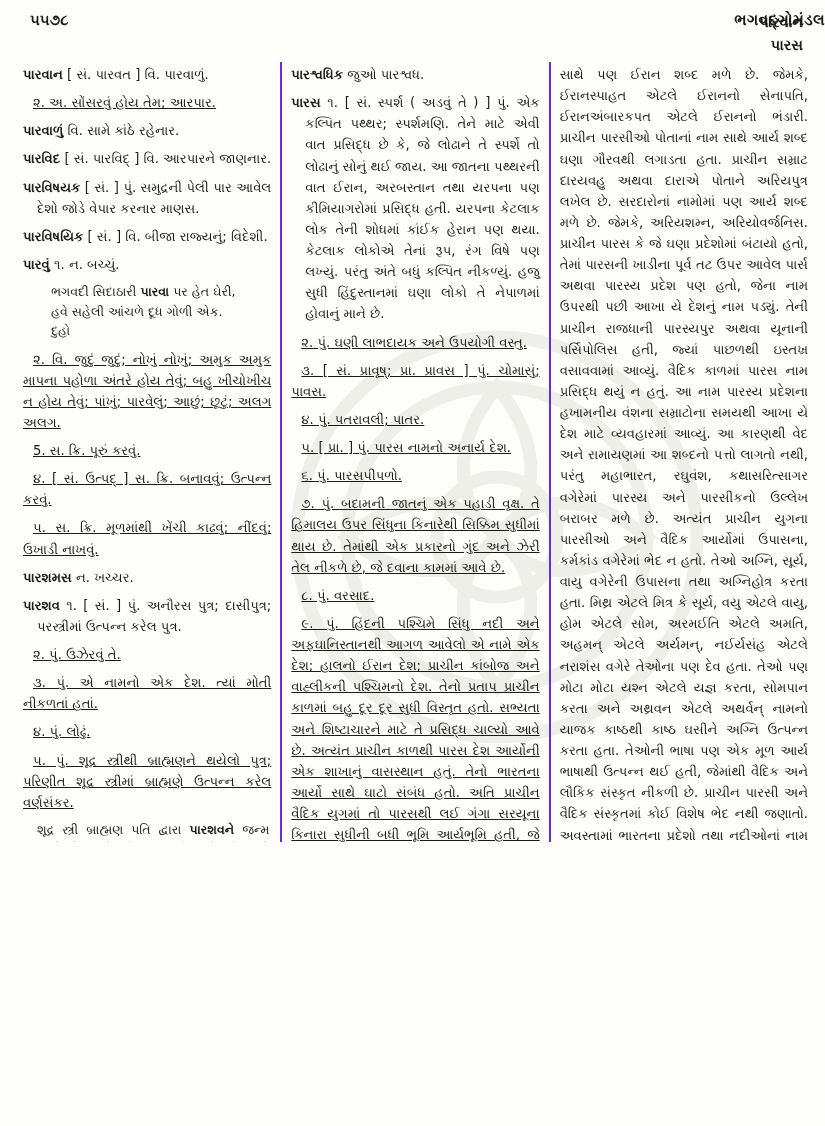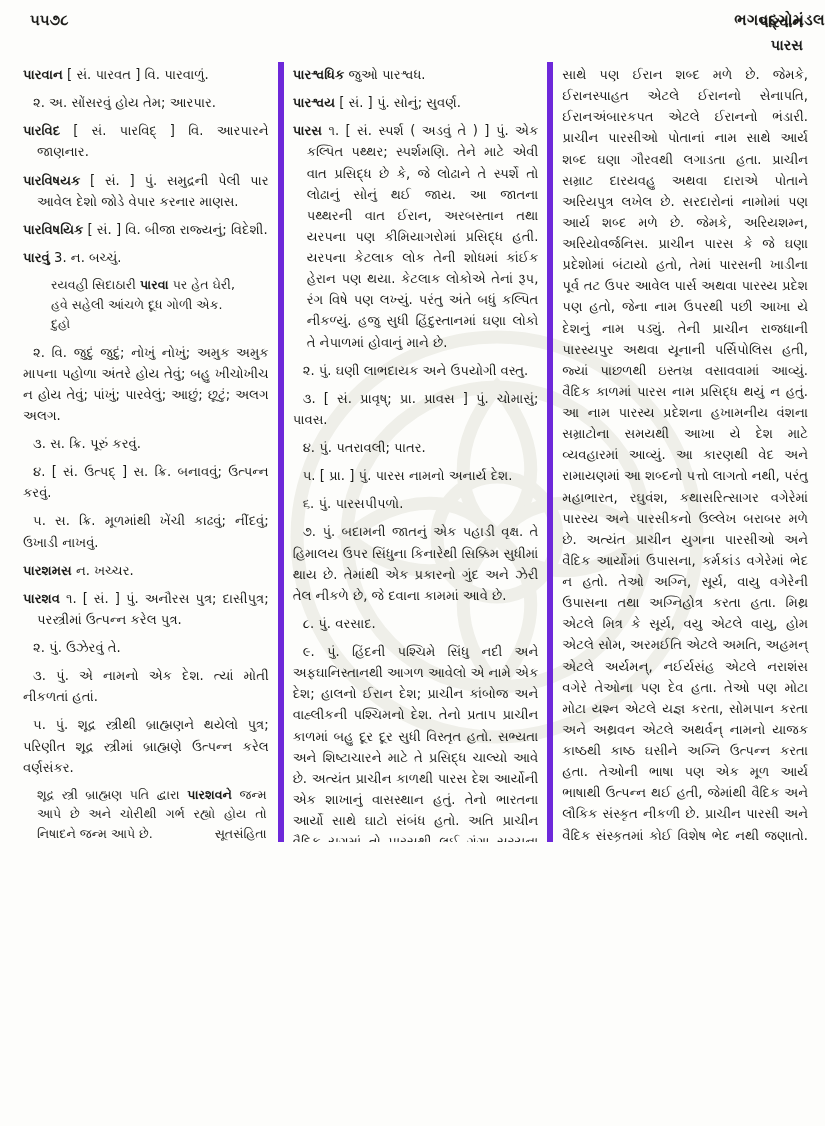--- a/index.html
+++ b/index.html
@@ -21,25 +21,25 @@
   .header { position:relative; z-index:2; height:56px; }
   .pageno   { position:absolute; left:30px;  top:11px; font-weight:bold; font-size:15px; }
   .title    { position:absolute; left:0; right:0; top:11px; text-align:right; font-weight:bold; font-size:15.5px; letter-spacing:.3px; }
   .guides   { position:absolute; right:22px; top:11px; text-align:right; font-weight:bold; font-size:14.5px; line-height:1.6; }
 
   .columns {
     position:absolute; left:14px; right:8px; top:62px; bottom:40px;
     display:flex; z-index:1;
   }
   .col { flex:1 1 0; padding:2px 9px 0 9px; overflow:hidden; }
-  .col + .col { border-left:6px solid #6d28d9; }
+  .col + .col { border-left:2px solid #6d28d9; }
 
   p { margin:0 0 7px 0; font-size:13.2px; line-height:1.6; text-align:justify; }
   .entry { padding-left:14px; text-indent:-14px; }
-  .sense { text-indent:10px; }
+  .sense { text-indent:10px;text-decoration:underline; }
   .cont  { text-indent:0; }
   .hw { font-weight:bold; }
 
   .verse { margin:1px 6px 8px 28px; font-size:12.6px; line-height:1.55; text-align:left; }
   .vcite { text-align:left; padding-right:2px; font-weight:normal; }
 
   .citeblock { margin:1px 2px 8px 14px; font-size:12.6px; line-height:1.55; text-align:justify; }
   .cite-src { float:right; padding-left:8px; }
 </style>
 </head>
@@ -66,51 +66,52 @@
       <div>પારવાન</div>
       <div>પારસ</div>
     </div>
   </div>
 
   <div class="columns">
 
     <div class="col">
       <p class="entry"><b class="hw">પારવાન</b> <span>[ સં. પારવત ] વિ. પારવાળું.</span></p>
       <p class="sense"><span>૨. અ. સોંસરવું હોય તેમ; આરપાર.</span></p>
+      <p class="entry"><b class="hw">પારવાળું</b> <span>વિ. સામે કાંઠે રહેનાર.</span></p>
       <p class="entry"><b class="hw">પારવિદ</b> <span>[ સં. પારવિદ્ ] વિ. આરપારને જાણનાર.</span></p>
       <p class="entry"><b class="hw">પારવિષયક</b> <span>[ સં. ] પું. સમુદ્રની પેલી પાર આવેલ દેશો જોડે વેપાર કરનાર માણસ.</span></p>
       <p class="entry"><b class="hw">પારવિષયિક</b> <span>[ સં. ] વિ. બીજા રાજ્યનું; વિદેશી.</span></p>
-      <p class="entry"><b class="hw">પારવું</b> <span>3. ન. બચ્ચું.</span></p>
+      <p class="entry"><b class="hw">પારવું</b> <span>૧. ન. બચ્ચું.</span></p>
       <div class="verse">
-        <div><span>રયવહી સિદાઠારી </span><b>પારવા</b><span> પર હેત ઘેરી,</span></div>
+        <div><span>ભગવદી સિદાઠારી </span><b>પારવા</b><span> પર હેત ઘેરી,</span></div>
         <div><span>હવે સહેલી આંચળે દૂધ ગોળી એક.</span></div>
         <div class="vcite">દુહો</div>
       </div>
       <p class="sense"><span>૨. વિ. જુદું જુદું; નોખું નોખું; અમુક અમુક માપના પહોળા અંતરે હોય તેવું; બહુ ખીચોખીચ ન હોય તેવું; પાંખું; પારવેલું; આછું; છૂટું; અલગ અલગ.</span></p>
-      <p class="sense"><span>૩. સ. ક્રિ. પૂરું કરવું.</span></p>
+      <p class="sense"><span>5. સ. ક્રિ. પૂરું કરવું.</span></p>
       <p class="sense"><span>૪. [ સં. ઉત્પદ્ ] સ. ક્રિ. બનાવવું; ઉત્પન્ન કરવું.</span></p>
       <p class="sense"><span>૫. સ. ક્રિ. મૂળમાંથી ખેંચી કાઢવું; નીંદવું; ઉખાડી નાખવું.</span></p>
       <p class="entry"><b class="hw">પારશમસ</b> <span>ન. ખચ્ચર.</span></p>
       <p class="entry"><b class="hw">પારશવ</b> <span>૧. [ સં. ] પું. અનૌરસ પુત્ર; દાસીપુત્ર; પરસ્ત્રીમાં ઉત્પન્ન કરેલ પુત્ર.</span></p>
       <p class="sense"><span>૨. પું. ઉઝેરવું તે.</span></p>
       <p class="sense"><span>૩. પું. એ નામનો એક દેશ. ત્યાં મોતી નીકળતાં હતાં.</span></p>
+      <p class="sense"><span>૪. પું. લોઢું.</span></p>
       <p class="sense"><span>૫. પું. શૂદ્ર સ્ત્રીથી બ્રાહ્મણને થયેલો પુત્ર; પરિણીત શૂદ્ર સ્ત્રીમાં બ્રાહ્મણે ઉત્પન્ન કરેલ વર્ણસંકર.</span></p>
       <div class="citeblock"><span>શૂદ્ર સ્ત્રી બ્રાહ્મણ પતિ દ્વારા </span><b>પારશવને</b><span> જન્મ આપે છે અને ચોરીથી ગર્ભ રહ્યો હોય તો નિષાદને જન્મ આપે છે.</span><span class="cite-src">સૂતસંહિતા</span></div>
       <p class="sense"><span>૬. વિ. ફરશી સંબંધી; કુહાડી સંબંધી.</span></p>
       <p class="entry"><b class="hw">પારશિક</b> <span>જુઓ પારસિક.</span></p>
       <p class="entry"><b class="hw">પારશી</b> <span>સ્ત્રી. પ્રપંચ.</span></p>
       <p class="entry"><b class="hw">પારશીક</b> <span>૧. પું. ઈરાન દેશ.</span></p>
       <p class="sense"><span>૨. પું. ઈરાની ઘોડો.</span></p>
       <p class="entry"> </p>
 
     </div>
 
     <div class="col">
       <p class="entry"><b class="hw">પારશ્વધિક</b> <span>જુઓ પારશ્વધ.</span></p>
-      <p class="entry"><b class="hw">પારશ્વય</b> <span>[ સં. ] પું. સોનું; સુવર્ણ.</span></p>
       <p class="entry"><b class="hw">પારસ</b> <span>૧. [ સં. સ્પર્શ ( અડવું તે ) ] પું. એક કલ્પિત પથ્થર; સ્પર્શમણિ. તેને માટે એવી વાત પ્રસિદ્ધ છે કે, જે લોઢાને તે સ્પર્શે તો લોઢાનું સોનું થઈ જાય. આ જાતના પથ્થરની વાત ઈરાન, અરબસ્તાન તથા યરપના પણ કીમિયાગરોમાં પ્રસિદ્ધ હતી. યરપના કેટલાક લોક તેની શોધમાં કાંઈક હેરાન પણ થયા. કેટલાક લોકોએ તેનાં રૂપ, રંગ વિષે પણ લખ્યું. પરંતુ અંતે બધું કલ્પિત નીકળ્યું. હજુ સુધી હિંદુસ્તાનમાં ઘણા લોકો તે નેપાળમાં હોવાનું માને છે.</span></p>
       <p class="sense"><span>૨. પું. ઘણી લાભદાયક અને ઉપયોગી વસ્તુ.</span></p>
       <p class="sense"><span>૩. [ સં. પ્રાવૃષ્; પ્રા. પ્રાવસ ] પું. ચોમાસું; પાવસ.</span></p>
       <p class="sense"><span>૪. પું. પતરાવલી; પાતર.</span></p>
       <p class="sense"><span>૫. [ પ્રા. ] પું. પારસ નામનો અનાર્ય દેશ.</span></p>
       <p class="sense"><span>૬. પું. પારસપીપળો.</span></p>
       <p class="sense"><span>૭. પું. બદામની જાતનું એક પહાડી વૃક્ષ. તે હિમાલય ઉપર સિંધુના કિનારેથી સિક્કિમ સુધીમાં થાય છે. તેમાંથી એક પ્રકારનો ગુંદ અને ઝેરી તેલ નીકળે છે, જે દવાના કામમાં આવે છે.</span></p>
       <p class="sense"><span>૮. પું. વરસાદ.</span></p>
       <p class="sense"><span>૯. પું. હિંદની પશ્ચિમે સિંધુ નદી અને અફઘાનિસ્તાનથી આગળ આવેલો એ નામે એક દેશ; હાલનો ઈરાન દેશ; પ્રાચીન કાંબોજ અને વાહ્લીકની પશ્ચિમનો દેશ. તેનો પ્રતાપ પ્રાચીન કાળમાં બહુ દૂર દૂર સુધી વિસ્તૃત હતો. સભ્યતા અને શિષ્ટાચારને માટે તે પ્રસિદ્ધ ચાલ્યો આવે છે. અત્યંત પ્રાચીન કાળથી પારસ દેશ આર્યોની એક શાખાનું વાસસ્થાન હતું. તેનો ભારતના આર્યો સાથે ઘાટો સંબંધ હતો. અતિ પ્રાચીન વૈદિક યુગમાં તો પારસથી લઈ ગંગા સરયૂના કિનારા સુધીની બધી ભૂમિ આર્યભૂમિ હતી, જે અનેક દેશોમાં વહેંચાયેલી હતી. આ દેશોમાં કેટલાક દેશની સાથે આર્ય શબ્દ લાગેલો હતો. જે પ્રમાણે અહીં આર્યાવર્ત એક પ્રદેશ હતો, તેમ પ્રાચીન પારસમાં પણ હાલના અફઘાનિસ્તાનથી શરૂ થતો પૂર્વીય પ્રદેશ અરિયાન અથવા ઐર્યાન એટલે યૂનાની એરિયાના કહેવાતો હતો, જેમાંથી ઈરાન શબ્દ બન્યો. ઈરાન શબ્દ આર્યાવાસના અર્થમાં આખા દેશને માટે વપરાતો હતો. શાશાનવંશી સમ્રાટોએ પણ પોતાને ઈરાનના શહેનશાહ કહેલ છે. પદાધિકારીઓનાં નામની</span></p>
     </div>

